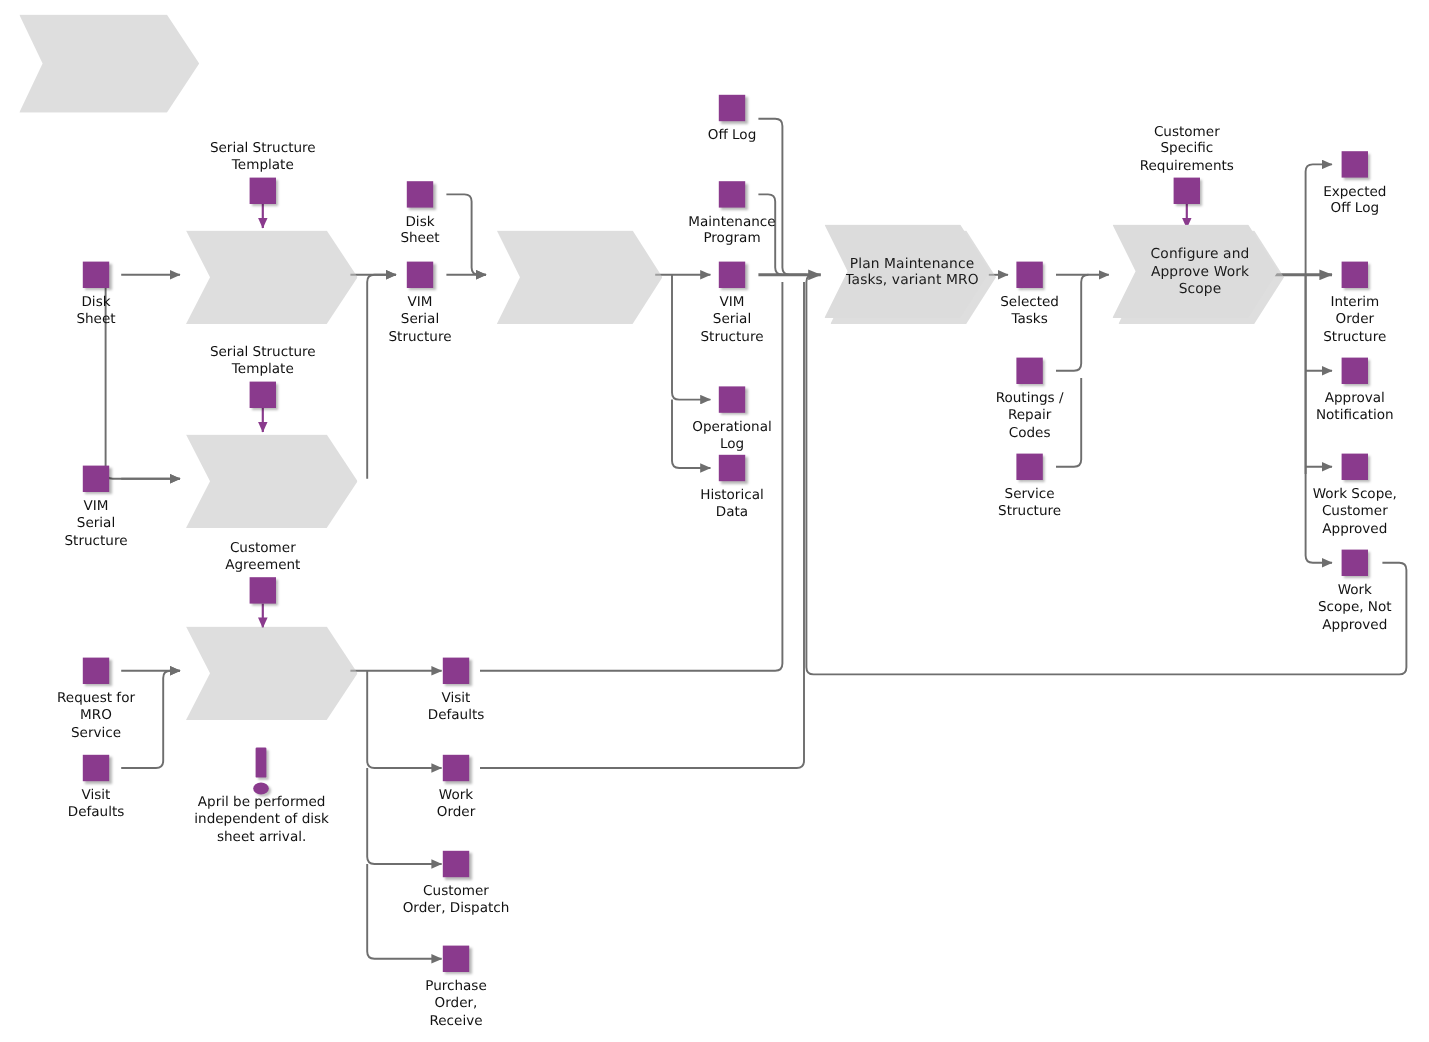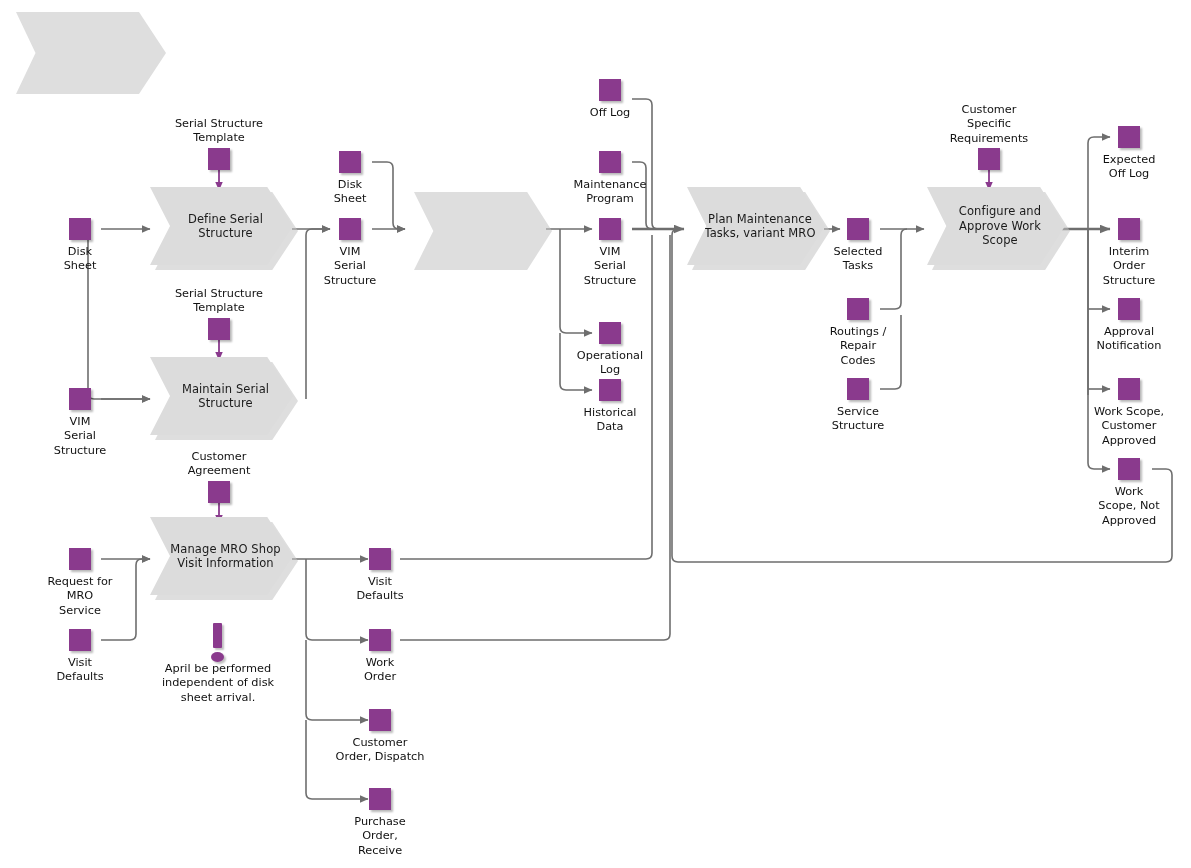--- a/index.html
+++ b/index.html
@@ -194,54 +194,41 @@
 
       <path d="M400,559 L646,559 Q652,559 652,553 L652,235"></path>
 
       <path d="M400,640 L664,640 Q670,640 670,634 L670,235"></path>
     </g>
   </svg>
 
   <div class="banner-shadow" style="left:16px;top:12px;width:150px;height:82px;"></div>
 
   <div class="proc-shadow" style="left:155px;top:192px;width:143px;height:78px;"></div>
-  <div class="proc" style="left:150px;top:187px;width:143px;height:78px;">
-    <span>Define Serial
-Structure</span>
-  </div>
 
   <div class="proc-shadow" style="left:155px;top:362px;width:143px;height:78px;"></div>
-  <div class="proc" style="left:150px;top:357px;width:143px;height:78px;">
-    <span>Maintain Serial
-Structure</span>
-  </div>
 
   <div class="proc-shadow" style="left:414px;top:192px;width:138px;height:78px;"></div>
 
   <div class="proc-shadow" style="left:692px;top:192px;width:138px;height:78px;"></div>
   <div class="proc" style="left:687px;top:187px;width:138px;height:78px;">
     <span>Plan
 Maintenance
 Tasks, variant
 MRO</span>
   </div>
 
   <div class="proc-shadow" style="left:932px;top:192px;width:138px;height:78px;"></div>
   <div class="proc" style="left:927px;top:187px;width:138px;height:78px;">
     <span>Configure and
 Approve Work
 Scope</span>
   </div>
 
   <div class="proc-shadow" style="left:155px;top:522px;width:143px;height:78px;"></div>
-  <div class="proc" style="left:150px;top:517px;width:143px;height:78px;">
-    <span>Manage MRO
-Shop Visit
-Information</span>
-  </div>
 
   <div class="obj" style="left:208px;top:148px;">
     <div class="sq"></div>
     <div class="cap" style="left:-49px;top:-31px;">Serial Structure
 Template</div>
   </div>
 
   <div class="obj" style="left:69px;top:218px;">
     <div class="sq"></div>
     <div class="cap" style="left:-49px;top:27px;">Disk

